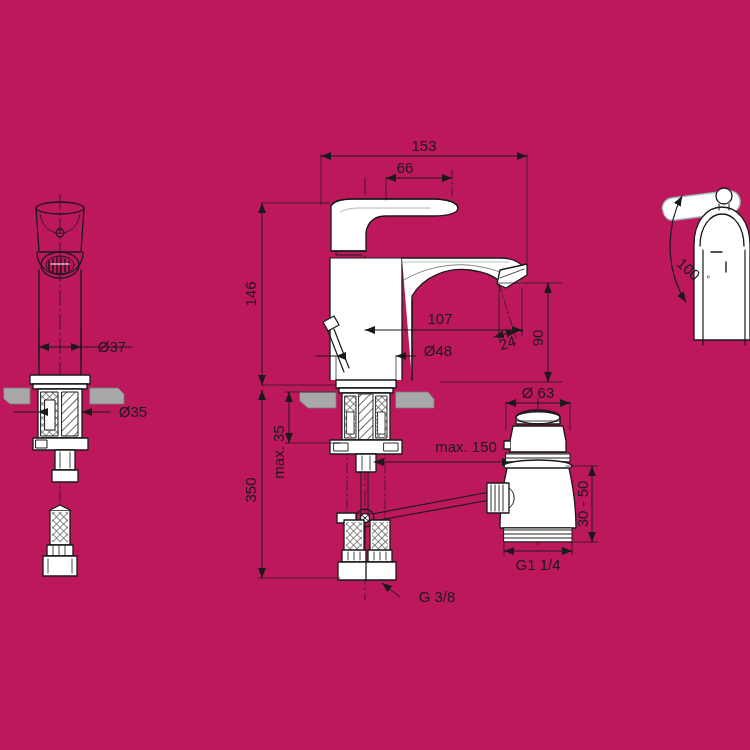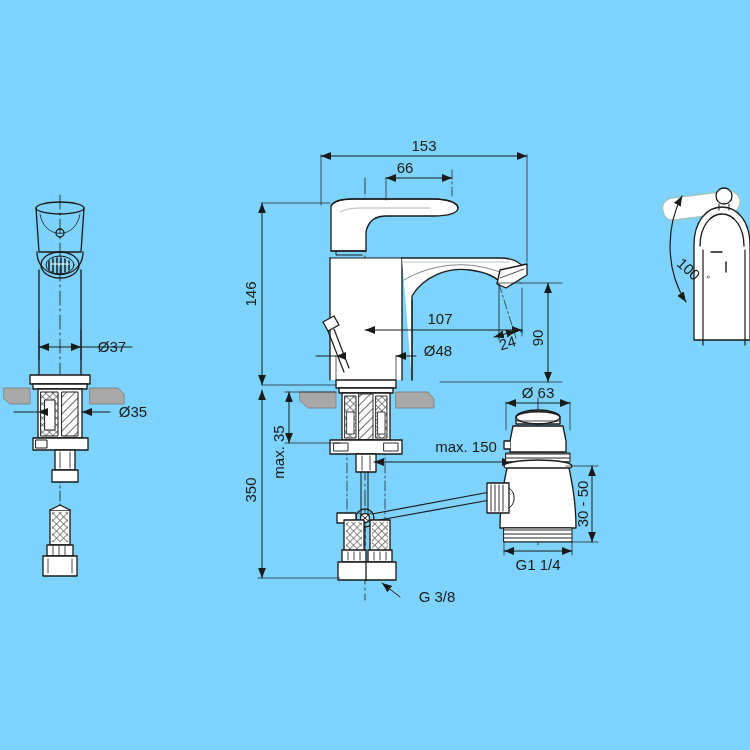--- a/index.html
+++ b/index.html
@@ -10,21 +10,21 @@
   body {
     width: 750px;
     height: 750px;
     overflow: hidden;
     font-family: "Liberation Sans", sans-serif;
   }
   #sheet {
     position: relative;
     width: 750px;
     height: 750px;
-    background: #7dd3fc;
+    background: #be185d;
   }
   svg.drawing {
     position: absolute;
     left: 0;
     top: 0;
     width: 750px;
     height: 750px;
     display: block;
   }
   .dim-text {

